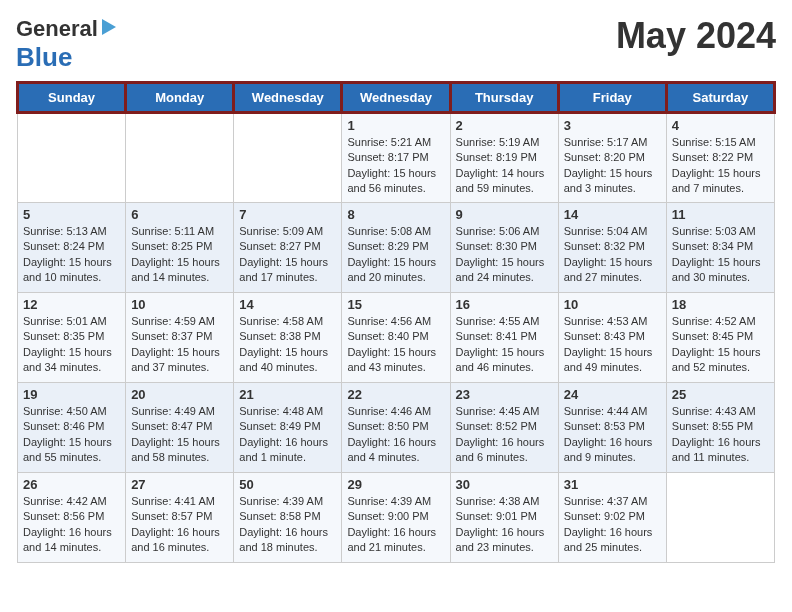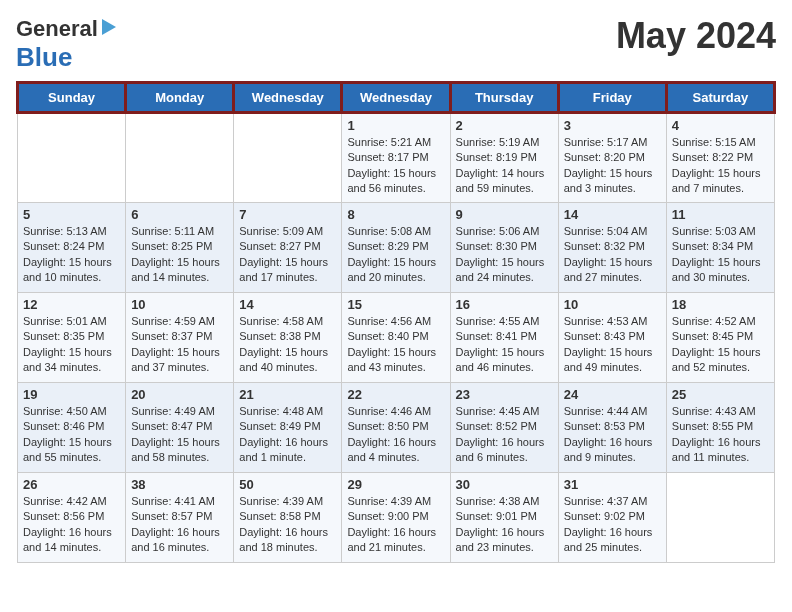--- a/index.html
+++ b/index.html
@@ -221,21 +221,21 @@
           <span class="day-num">25</span>
           <div class="day-info">Sunrise: 4:43 AM<br>Sunset: 8:55 PM<br>Daylight: 16 hours and 11 minutes.</div>
         </td>
       </tr>
       <tr>
         <td>
           <span class="day-num">26</span>
           <div class="day-info">Sunrise: 4:42 AM<br>Sunset: 8:56 PM<br>Daylight: 16 hours and 14 minutes.</div>
         </td>
         <td>
-          <span class="day-num">38</span>
+          <span class="day-num">27</span>
           <div class="day-info">Sunrise: 4:41 AM<br>Sunset: 8:57 PM<br>Daylight: 16 hours and 16 minutes.</div>
         </td>
         <td>
           <span class="day-num">50</span>
           <div class="day-info">Sunrise: 4:39 AM<br>Sunset: 8:58 PM<br>Daylight: 16 hours and 18 minutes.</div>
         </td>
         <td>
           <span class="day-num">29</span>
           <div class="day-info">Sunrise: 4:39 AM<br>Sunset: 9:00 PM<br>Daylight: 16 hours and 21 minutes.</div>
         </td>

